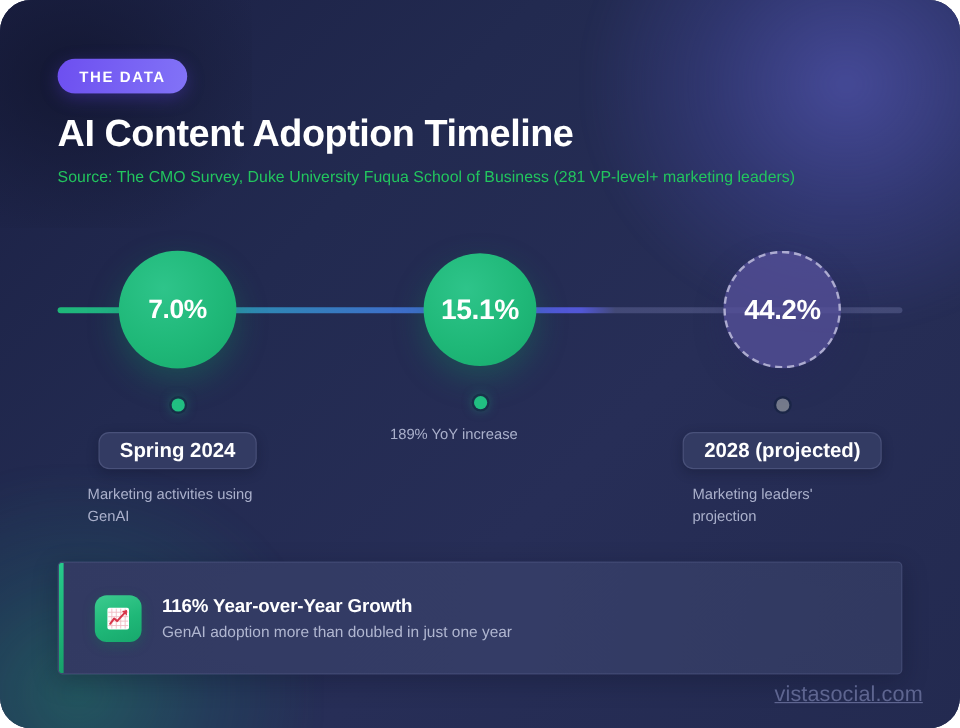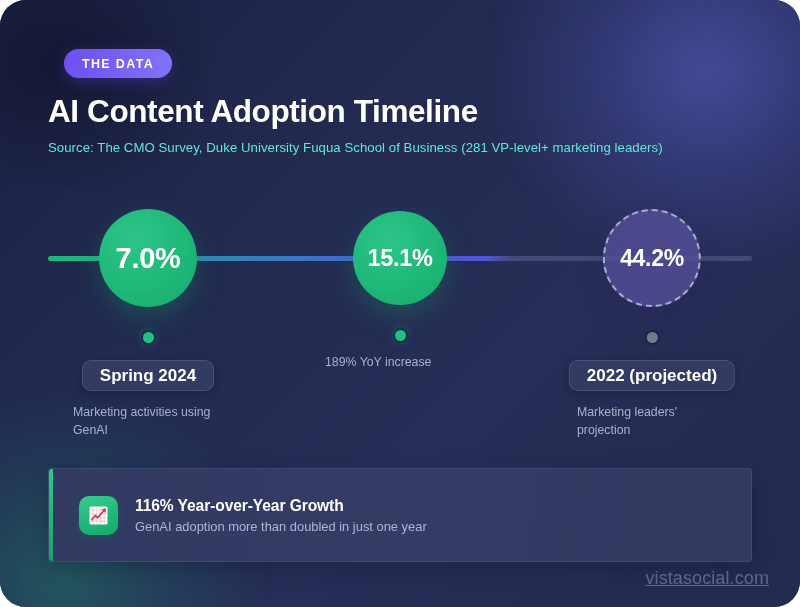--- a/index.html
+++ b/index.html
@@ -41,37 +41,37 @@
     position:absolute;
     top:-60px; left:-90px;
     width:300px; height:250px;
     background:radial-gradient(ellipse at 50% 50%, rgba(18,22,48,0.85) 0%, rgba(22,27,56,0.35) 55%, rgba(30,37,70,0) 80%);
   }
 
   .content{ position:relative; width:100%; height:100%; }
 
   
   .badge{
-    position:absolute; left:64px; top:49px;
+    position:absolute; left:48px; top:49px;
     height:29px; padding:0 18px;
     display:flex; align-items:center;
     border-radius:15px;
     background:linear-gradient(100deg,#6d4ff0 0%, #8273f7 100%);
     color:#ffffff;
     font-size:12.5px; font-weight:bold; letter-spacing:1.35px;
     box-shadow:0 4px 14px rgba(92,62,220,0.35);
   }
   .title{
     position:absolute; left:48px; top:93px;
     font-size:31.5px; font-weight:bold; color:#ffffff;
     letter-spacing:-0.4px;
   }
   .subtitle{
     position:absolute; left:48px; top:140px;
-    font-size:13.2px; color:#5eead4;
+    font-size:13.2px; color:#22c55e;
     letter-spacing:0.05px;
   }
 
   
   .timeline{
     position:absolute; left:0; top:186px;
     width:800px; height:240px;
   }
   .track{
     position:absolute; left:48px; top:70px;
@@ -103,21 +103,21 @@
     border-radius:50%;
     display:flex; align-items:center; justify-content:center;
     color:#ffffff; font-weight:bold;
     letter-spacing:-0.3px;
     z-index:3;
   }
   .bubble.b1{
     width:98px; height:98px;
     margin-top:23px;
     background:radial-gradient(circle at 38% 32%, #2ec48a 0%, #1fb878 55%, #17a96c 100%);
-    font-size:29px;
+    font-size:22px;
     box-shadow:0 10px 26px rgba(18,140,92,0.35);
   }
   .bubble.b2{
     width:94px; height:94px;
     margin-top:25px;
     background:radial-gradient(circle at 38% 32%, #2ec48a 0%, #1fb878 55%, #17a96c 100%);
     font-size:23.5px;
     box-shadow:0 10px 26px rgba(18,140,92,0.35);
   }
   .bubble.b3{
@@ -245,21 +245,21 @@
         <div class="dot green"></div>
         <div class="caption">189% YoY increase</div>
       </div>
 
       <div class="node n3">
         <div class="bubble b3">
           <span>44.2%</span>
         </div>
         <div class="dot gray"></div>
         <div class="chip">
-          <span>2022 (projected)</span>
+          <span>2028 (projected)</span>
         </div>
         <div class="caption">Marketing leaders' projection</div>
       </div>
     </div>
 
     <div class="callout">
       <div class="callout-accent"></div>
       <div class="callout-icon">
         <svg width="25" height="25" viewBox="0 0 25 25" aria-hidden="true">
           <rect x="3.5" y="3.5" width="18" height="18" rx="1.6" fill="#ffffff"></rect>

